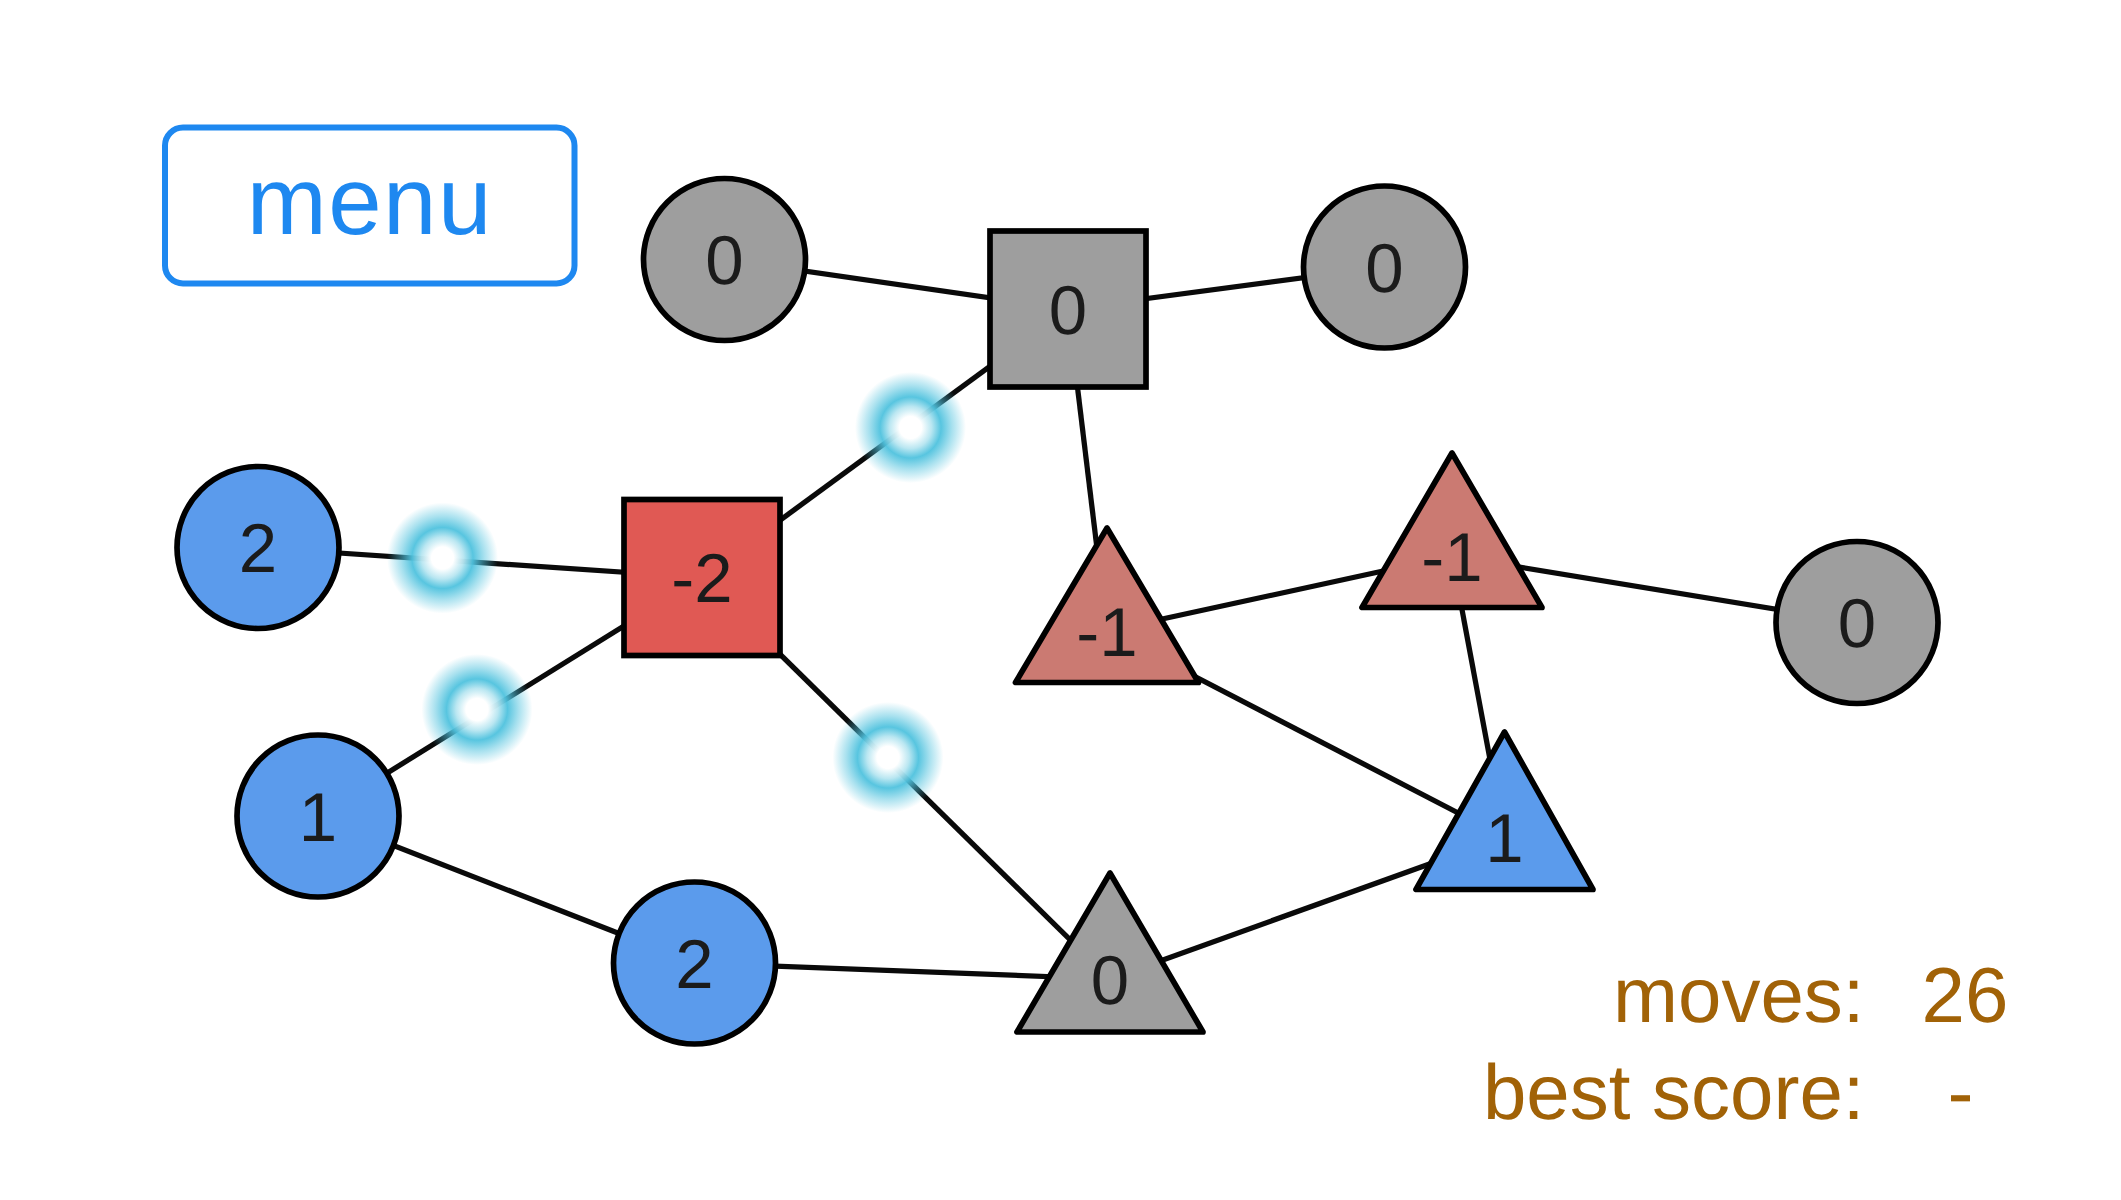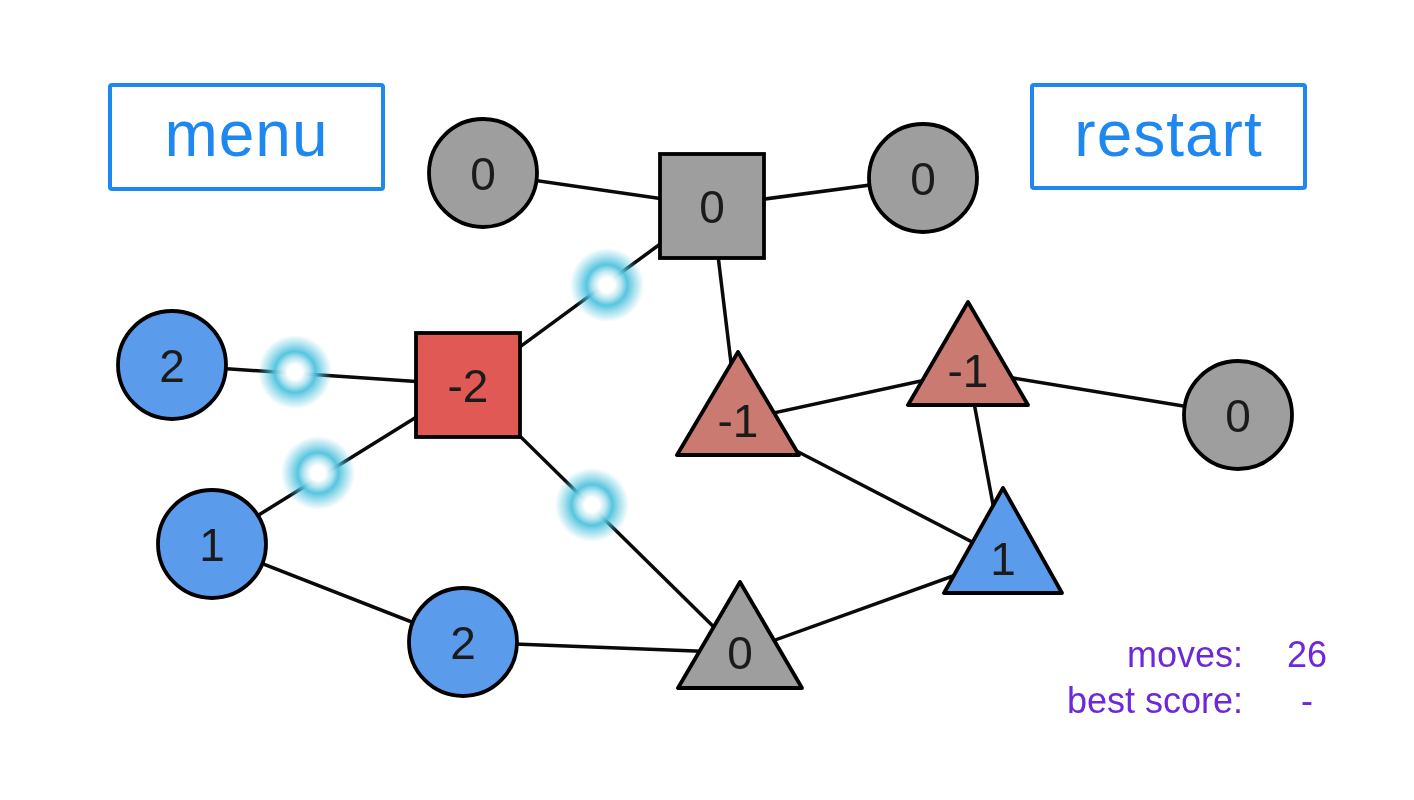--- a/index.html
+++ b/index.html
@@ -21,21 +21,21 @@
     top: 0;
     z-index: 1;
   }
   .btn {
     position: absolute;
     z-index: 3;
     display: flex;
     align-items: center;
     justify-content: center;
     border: 4px solid #1e88f0;
-    border-radius: 4px;
+    border-radius: 14px;
     color: #1e88f0;
     font-size: 64px;
     font-weight: 300;
     letter-spacing: 1px;
     background: #ffffff;
     cursor: pointer;
     user-select: none;
     padding-bottom: 6px;
     box-sizing: border-box;
   }
@@ -43,22 +43,22 @@
   .btn.restart { left: 1030px; top: 83px; width: 277px; height: 107px; }
   .hud {
     position: absolute;
     z-index: 3;
     right: 81px;
     top: 634px;
     display: grid;
     grid-template-columns: auto 52px;
     column-gap: 38px;
     row-gap: 4px;
-    color: #6d28d9;
-    font-size: 36px;
+    color: #a16207;
+    font-size: 52px;
     font-weight: 300;
     line-height: 1.18;
   }
   .hud-label { text-align: right; }
   .hud-value { text-align: center; }
 </style>
 </head>
 <body>
 
 <div class="stage">
@@ -120,21 +120,20 @@
         <text x="968" y="370.6666666666667" dy="0.36em" text-anchor="middle" fill="#1b1b1b" font-size="46" font-weight="300" font-family="&quot;Liberation Sans&quot;, &quot;DejaVu Sans&quot;, sans-serif">-1</text>
         <text x="1238" y="415" dy="0.36em" text-anchor="middle" fill="#1b1b1b" font-size="46" font-weight="300" font-family="&quot;Liberation Sans&quot;, &quot;DejaVu Sans&quot;, sans-serif">0</text>
         <text x="212" y="544" dy="0.36em" text-anchor="middle" fill="#1b1b1b" font-size="46" font-weight="300" font-family="&quot;Liberation Sans&quot;, &quot;DejaVu Sans&quot;, sans-serif">1</text>
         <text x="463" y="642" dy="0.36em" text-anchor="middle" fill="#1b1b1b" font-size="46" font-weight="300" font-family="&quot;Liberation Sans&quot;, &quot;DejaVu Sans&quot;, sans-serif">2</text>
         <text x="740" y="652.6666666666666" dy="0.36em" text-anchor="middle" fill="#1b1b1b" font-size="46" font-weight="300" font-family="&quot;Liberation Sans&quot;, &quot;DejaVu Sans&quot;, sans-serif">0</text>
         <text x="1003" y="558" dy="0.36em" text-anchor="middle" fill="#1b1b1b" font-size="46" font-weight="300" font-family="&quot;Liberation Sans&quot;, &quot;DejaVu Sans&quot;, sans-serif">1</text>
       </g>
   </svg>
 
   <div class="btn menu">menu</div>
-  <div class="btn restart">restart</div>
 
   <div class="hud">
     <div class="hud-label">moves:</div>
     <div class="hud-value">26</div>
     <div class="hud-label">best score:</div>
     <div class="hud-value">-</div>
   </div>
 
 </div>
 

